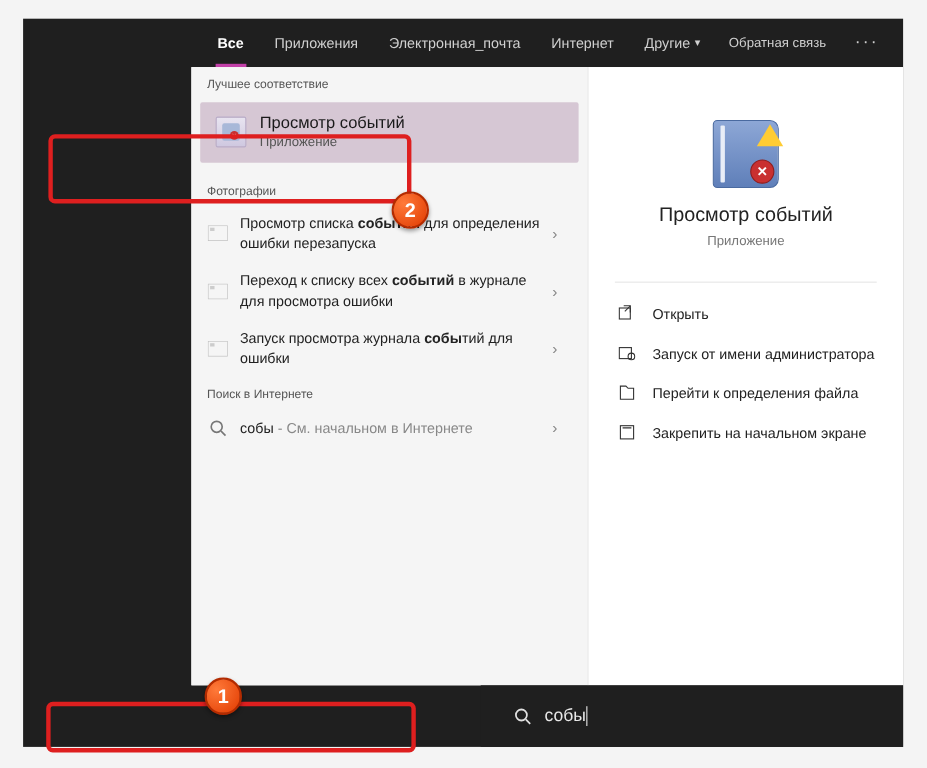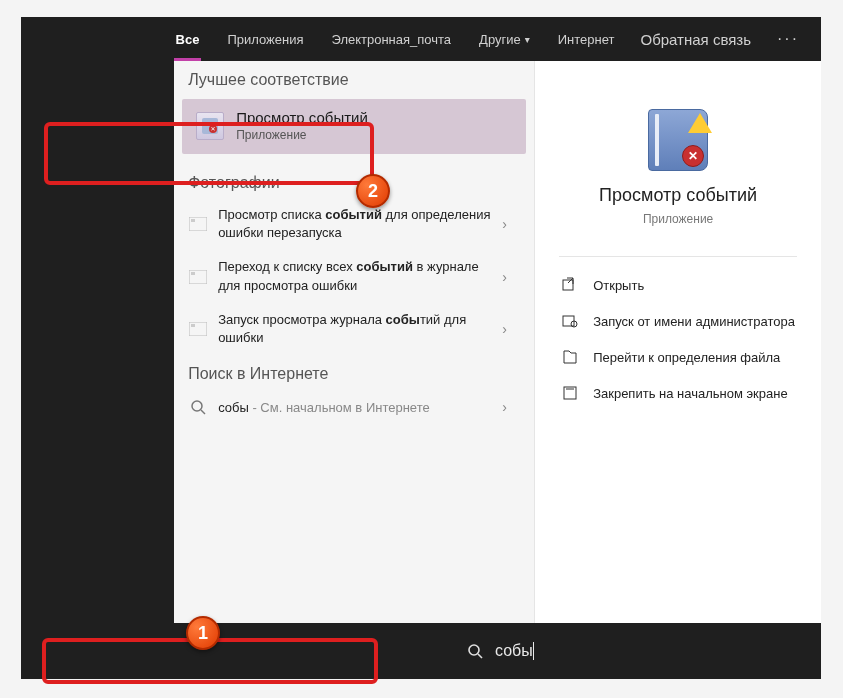--- a/index.html
+++ b/index.html
@@ -47,21 +47,21 @@
     content: "";
     position: absolute;
     bottom: 0; left: 12px; right: 12px;
     height: 3px;
     background: #c240a8;
   }
   .tab .chev { margin-left: 4px; font-size: 10px; }
   .spacer { flex: 1; }
   .feedback {
     color: #d0d0d0;
-    font-size: 15px;
+    font-size: 12px;
     padding: 0 12px;
     cursor: pointer;
   }
   .more {
     color: #d0d0d0;
     padding: 0 14px;
     cursor: pointer;
     font-size: 16px;
     letter-spacing: 2px;
   }
@@ -78,21 +78,21 @@
     flex-direction: column;
     position: relative;
   }
   .right {
     flex: 1;
     background: #ffffff;
     position: relative;
     border-left: 1px solid #e5e5e5;
   }
   .section-h {
-    font-size: 16px;
+    font-size: 11px;
     color: #555;
     padding: 10px 14px 6px 14px;
   }
   .best-match {
     margin: 4px 0 10px 0;
     position: relative;
   }
   .best-item {
     display: flex;
     align-items: center;
@@ -275,26 +275,26 @@
     <div class="tab active">
         <span>Все</span>
       </div>
     <div class="tab">
         <span>Приложения</span>
       </div>
     <div class="tab">
         <span>Электронная_почта</span>
       </div>
     <div class="tab">
+        <span>Интернет</span>
+      </div>
+    <div class="tab">
       <span>Другие</span>
       <span class="chev">▾</span>
     </div>
-    <div class="tab">
-        <span>Интернет</span>
-      </div>
     <div class="spacer"></div>
     <div class="feedback"><span>Обратная связь</span></div>
     <div class="more">···</div>
   </div>
 
   <div class="body">
 
     <div class="left">
       <div class="section-h">Лучшее соответствие</div>
       <div class="best-match">

